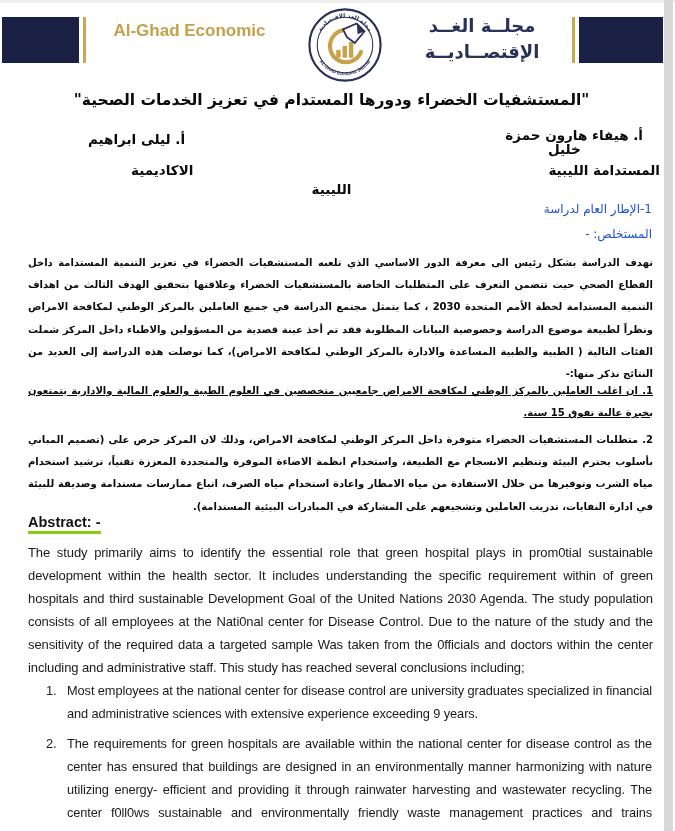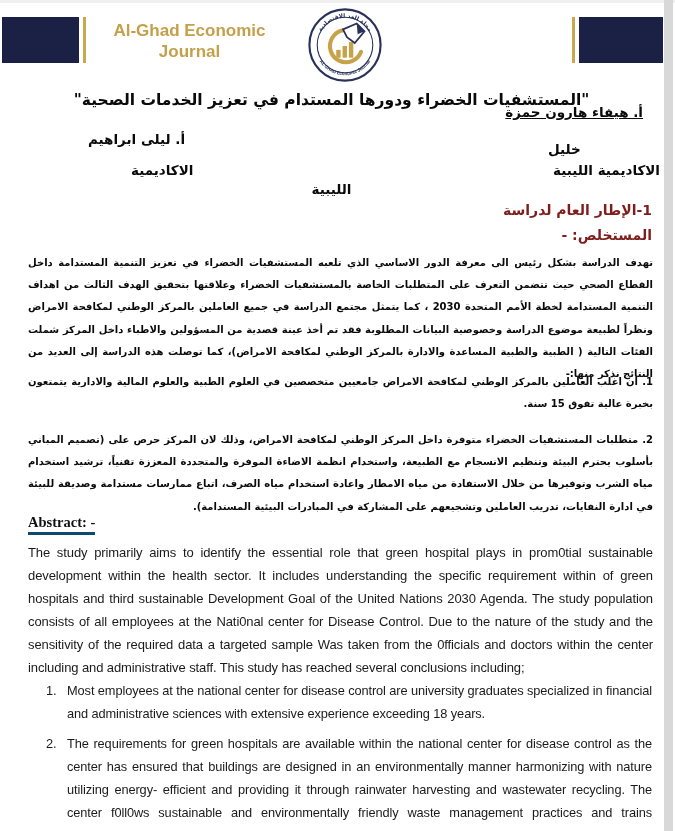--- a/index.html
+++ b/index.html
@@ -27,46 +27,46 @@
     font-weight:bold;font-size:18px;line-height:26px;color:#2a3158;
   }
   .logo-wrap{position:absolute;left:306px;top:6px;width:78px;height:78px;}
 
   
   .paper-title{
     position:absolute;top:91px;left:0;width:663px;text-align:center;direction:rtl;
     font-weight:bold;font-size:15.5px;color:#0a0a0a;
   }
   .auth{position:absolute;direction:rtl;font-weight:bold;font-size:13.5px;color:#0a0a0a;white-space:nowrap;}
-  .a-haifa{top:104px;right:32px;text-decoration:underline;}
+  .a-haifa{top:127px;right:32px;}
   .a-layla{top:117px;left:88px;margin-top:14px;}
   .a-khalil{top:141px;left:548px;text-align:center;}
   .a-affil1{top:162px;right:15px;}
   .a-affil2{top:162px;left:92px;margin-left:39px;}
   .a-affil3{top:181px;left:0;width:663px;text-align:center;}
 
   
   .h-ar{
-    position:absolute;right:23px;direction:rtl;font-weight:bold;font-size:14px;color:#7f1d1d;
+    position:absolute;right:23px;direction:rtl;font-weight:normal;font-size:12px;color:#1d4ed8;
   }
   .h-framework{top:202px;}
   .h-mustakhlas{top:227px;}
   .p-ar{
     position:absolute;left:28px;width:625px;direction:rtl;text-align:justify;
     font-size:10px;font-weight:bold;line-height:22.2px;color:#0a0a0a;
   }
   .p-ar-main{top:252px;}
-  .p-ar-item1{top:371px;}
+  .p-ar-item1{top:380px;text-decoration:underline;}
   .p-ar-item2{top:429px;}
 
   
   .h-en{
     position:absolute;left:28px;top:514px;
-    font-family:Liberation Serif, serif;font-weight:bold;font-size:14.5px;
-    color:#111;border-bottom:3px solid #0c4a6e;padding-bottom:1px;
+    font-family:Liberation Sans, sans-serif;font-weight:bold;font-size:14.5px;
+    color:#111;border-bottom:3px solid #84cc16;padding-bottom:1px;
   }
   .p-en{
     position:absolute;left:28px;top:541px;width:625px;text-align:justify;
     font-family:"Liberation Sans",sans-serif;font-size:13px;line-height:23px;
     color:#1a1a1a;letter-spacing:-0.1px;
   }
   .list-en{position:absolute;left:46px;top:679px;width:607px;
     font-family:"Liberation Sans",sans-serif;font-size:12.8px;line-height:23px;
     color:#1a1a1a;letter-spacing:-0.1px;}
   .li-en{display:flex;margin-bottom:7px;}
@@ -78,21 +78,20 @@
 
 <div class="page">
   <div class="page-edge-top"></div>
   <div class="page-edge-right"></div>
 
   <div class="hdr">
     <div class="navy-block nb-left"></div>
     <div class="gold-bar gb-left"></div>
     <div class="jname-en">
       <div>Al-Ghad Economic</div>
-      <div>Journal</div>
     </div>
 
     <div class="logo-wrap">
       <svg width="78" height="78" viewBox="0 0 80 80">
         <circle cx="40" cy="40" r="36.5" fill="#ffffff" stroke="#2a3158" stroke-width="2.2"></circle>
         <circle cx="40" cy="40" r="28.5" fill="#ffffff" stroke="#2a3158" stroke-width="1.1"></circle>
         <defs>
           <path id="arcTop" d="M 12 40 A 28 28 0 0 1 68 40"></path>
           <path id="arcBot" d="M 9 40 A 31 31 0 0 0 71 40"></path>
         </defs>
@@ -104,45 +103,49 @@
         </text>
         <path d="M51 28 A 16.5 16.5 0 1 0 56.5 47" fill="none" stroke="#c8a24b" stroke-width="4.2" stroke-linecap="round"></path>
         <rect x="31" y="45" width="4.5" height="8" fill="#c8a24b"></rect>
         <rect x="37.5" y="41" width="4.5" height="12" fill="#c8a24b"></rect>
         <rect x="44" y="37" width="4.5" height="16" fill="#c8a24b"></rect>
         <path d="M38 24 L52 18 L60 26 L50 38 L42 32 Z" fill="#ffffff" stroke="#2a3158" stroke-width="1.8"></path>
         <path d="M52 18 L60 26 L53 29 Z" fill="#2a3158"></path>
       </svg>
     </div>
 
+    <div class="jname-ar">
+      <div>مجلــة الغــد</div>
+      <div>الإقتصــاديــة</div>
+    </div>
     <div class="gold-bar gb-right"></div>
     <div class="navy-block nb-right"></div>
   </div>
 
   <div class="paper-title">"المستشفيات الخضراء ودورها المستدام في تعزيز الخدمات الصحية"</div>
 
   <div class="auth a-haifa">أ. هيفاء هارون حمزة</div>
   <div class="auth a-layla">أ. ليلى ابراهيم</div>
   <div class="auth a-khalil">خليل</div>
-  <div class="auth a-affil1">الاكاديمية الليبية</div>
+  <div class="auth a-affil1">المستدامة الليبية</div>
   <div class="auth a-affil2">الاكاديمية</div>
   <div class="auth a-affil3">الليبية</div>
 
   <div class="h-ar h-framework">1-الإطار العام لدراسة</div>
   <div class="h-ar h-mustakhlas">المستخلص: -</div>
   <div class="p-ar p-ar-main">تهدف الدراسة بشكل رئيس الى معرفة الدور الاساسي الذي تلعبه المستشفيات الخضراء في تعزيز التنمية المستدامة داخل القطاع الصحي حيث تتضمن التعرف على المتطلبات الخاصة بالمستشفيات الخضراء وعلاقتها بتحقيق الهدف الثالث من اهداف التنمية المستدامة لخطة الأمم المتحدة 2030 ، كما يتمثل مجتمع الدراسة في جميع العاملين بالمركز الوطني لمكافحة الامراض ونظراً لطبيعة موضوع الدراسة وخصوصية البيانات المطلوبة فقد تم أخذ عينة قصدية من المسؤولين والاطباء داخل المركز شملت الفئات التالية ( الطبية والطبية المساعدة والادارة بالمركز الوطني لمكافحة الامراض)، كما توصلت هذه الدراسة إلى العديد من النتائج نذكر منها:-</div>
   <div class="p-ar p-ar-item1">1. ان اغلب العاملين بالمركز الوطني لمكافحة الامراض جامعيين متخصصين في العلوم الطبية والعلوم المالية والادارية يتمتعون بخبرة عالية تفوق 15 سنة.</div>
   <div class="p-ar p-ar-item2">2. متطلبات المستشفيات الخضراء متوفرة داخل المركز الوطني لمكافحة الامراض، وذلك لان المركز حرص على (تصميم المباني بأسلوب يحترم البيئة وتنظيم الانسجام مع الطبيعة، واستخدام انظمة الاضاءة الموفرة والمتجددة المعززة تقنياً، ترشيد استخدام مياه الشرب وتوفيرها من خلال الاستفادة من مياه الامطار واعادة استخدام مياه الصرف، اتباع ممارسات مستدامة وصديقة للبيئة في ادارة النفايات، تدريب العاملين وتشجيعهم على المشاركة في المبادرات البيئية المستدامة).</div>
 
   <div class="h-en">Abstract: -</div>
   <div class="p-en">The study primarily aims to identify the essential role that green hospital plays in prom0tial sustainable development within the health sector. It includes understanding the specific requirement within of green hospitals and third sustainable Development Goal of the United Nations 2030 Agenda. The study population consists of all employees at the Nati0nal center for Disease Control. Due to the nature of the study and the sensitivity of the required data a targeted sample Was taken from the 0fficials and doctors within the center including and administrative staff. This study has reached several conclusions including;</div>
 
   <div class="list-en">
     <div class="li-en">
       <div class="li-num">1.</div>
-      <div class="li-text">Most employees at the national center for disease control are university graduates specialized in financial and administrative sciences with extensive experience exceeding 18 years.</div>
+      <div class="li-text">Most employees at the national center for disease control are university graduates specialized in financial and administrative sciences with extensive experience exceeding 9 years.</div>
     </div>
     <div class="li-en">
       <div class="li-num">2.</div>
       <div class="li-text">The requirements for green hospitals are available within the national center for disease control as the center has ensured that buildings are designed in an environmentally manner harmonizing with nature utilizing energy- efficient and providing it through rainwater harvesting and wastewater recycling. The center f0ll0ws sustainable and environmentally friendly waste management practices and trains employees to encourage their participation in sustainable environmental initiatives.</div>
     </div>
   </div>
 </div>
 
 </body></html>

